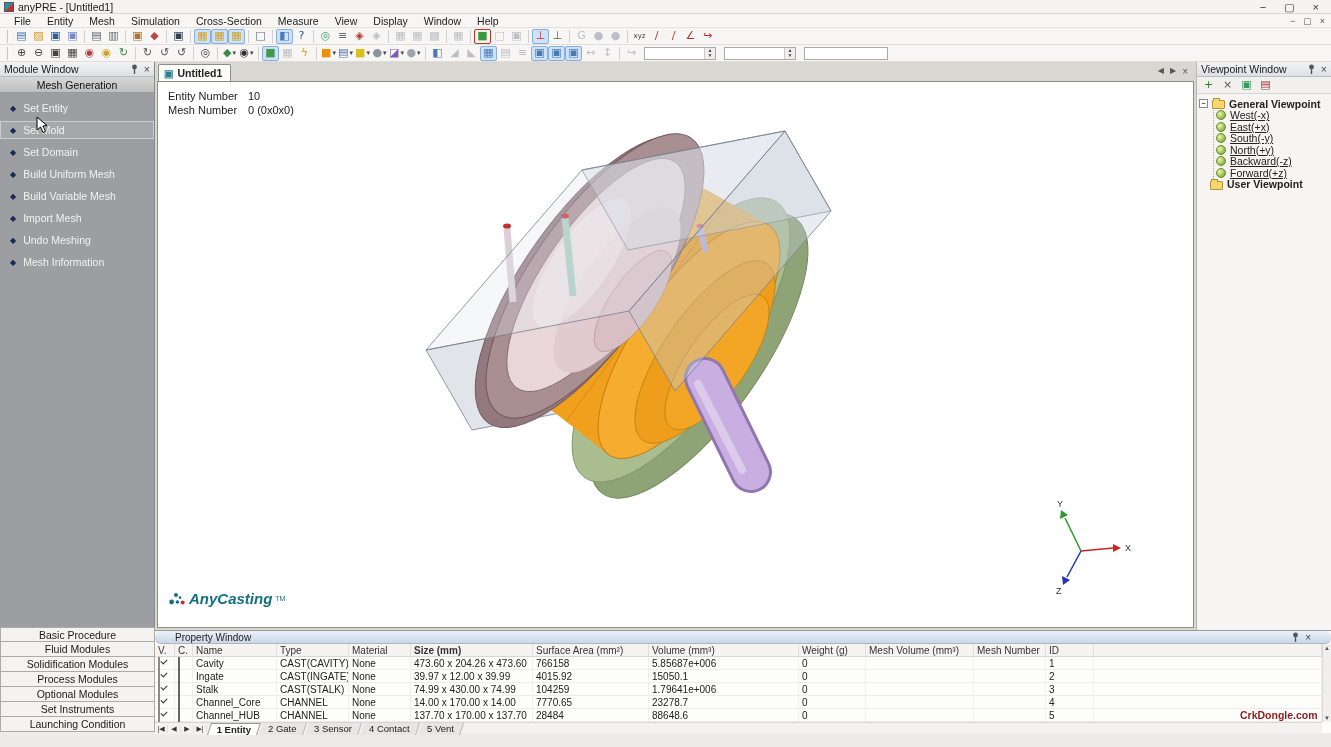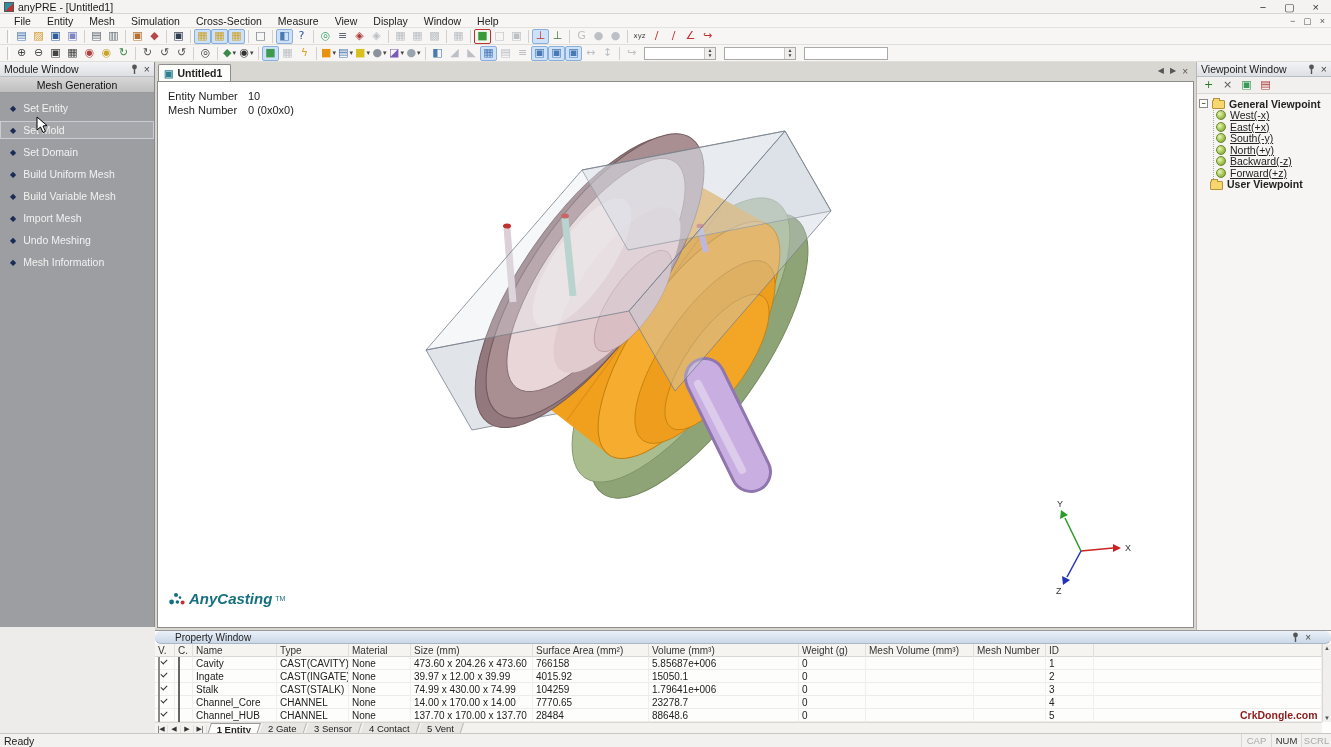--- a/index.html
+++ b/index.html
@@ -300,20 +300,29 @@
         <div class="module-item">
           <span class="bullet">◆</span>
           <span>Mesh Information</span>
         </div>
       </div>
 
     <svg class="abs" style="left:36px; top:54px; pointer-events:none;" width="14" height="18">
       <polygon points="1,1 1,14 4.5,11 7,16.5 9.5,15.4 7,10 11,9.5" fill="#fff" stroke="#000" stroke-width="1"></polygon>
     </svg>
   </div>
+  <div id="module-bottom">
+      <div class="mod-btn">Basic Procedure</div>
+      <div class="mod-btn">Fluid Modules</div>
+      <div class="mod-btn">Solidification Modules</div>
+      <div class="mod-btn">Process Modules</div>
+      <div class="mod-btn">Optional Modules</div>
+      <div class="mod-btn">Set Instruments</div>
+      <div class="mod-btn">Launching Condition</div>
+    </div>
 
   <div class="abs" id="doc-area">
     <div id="doc-tabstrip">
       <div id="doc-tab">
         <span class="tab-ico">▣</span>
         <span>Untitled1</span>
       </div>
       <span id="tabstrip-controls">
         <span>◀</span>
         <span>▶</span>
@@ -476,21 +485,21 @@
         <span>×</span>
       </span>
     </div>
     <div id="prop-table">
         <div class="trow head">
           <span class="tcell" style="width: 20px;">V.</span>
           <span class="tcell" style="width: 18px;">C.</span>
           <span class="tcell" style="width: 84px;">Name</span>
           <span class="tcell" style="width: 72px;">Type</span>
           <span class="tcell" style="width: 62px;">Material</span>
-          <span class="tcell" style="width: 122px;">Size (mm)</span>
+          <span class="tcell" style="width: 122px; font-weight: bold;">Size (mm)</span>
           <span class="tcell" style="width: 116px;">Surface Area (mm²)</span>
           <span class="tcell" style="width: 150px;">Volume (mm³)</span>
           <span class="tcell" style="width: 67px;">Weight (g)</span>
           <span class="tcell" style="width: 108px;">Mesh Volume (mm³)</span>
           <span class="tcell" style="width: 72px;">Mesh Number</span>
           <span class="tcell" style="width: 48px;">ID</span>
           <span class="tcell" style="flex: 1 1 0%;"></span>
         </div>
         <div class="trow">
           <span class="tcell" style="width: 20px;"><span class="cb"></span></span>
@@ -579,21 +588,13 @@
         <span class="navbtn">▶|</span>
         <span class="sheet-tab active"><span>1 Entity</span></span>
         <span class="sheet-tab"><span>2 Gate</span></span>
         <span class="sheet-tab"><span>3 Sensor</span></span>
         <span class="sheet-tab"><span>4 Contact</span></span>
         <span class="sheet-tab"><span>5 Vent</span></span>
       </div>
     <div id="watermark">CrkDongle.com</div>
   </div>
 
-  <div class="abs" id="statusbar">
-    <span id="status-msg">Ready</span>
-    <span id="status-inds">
-        <span class="ind">CAP</span>
-        <span class="ind active">NUM</span>
-        <span class="ind">SCRL</span>
-      </span>
-  </div>
 </div>
 
 </body></html>

